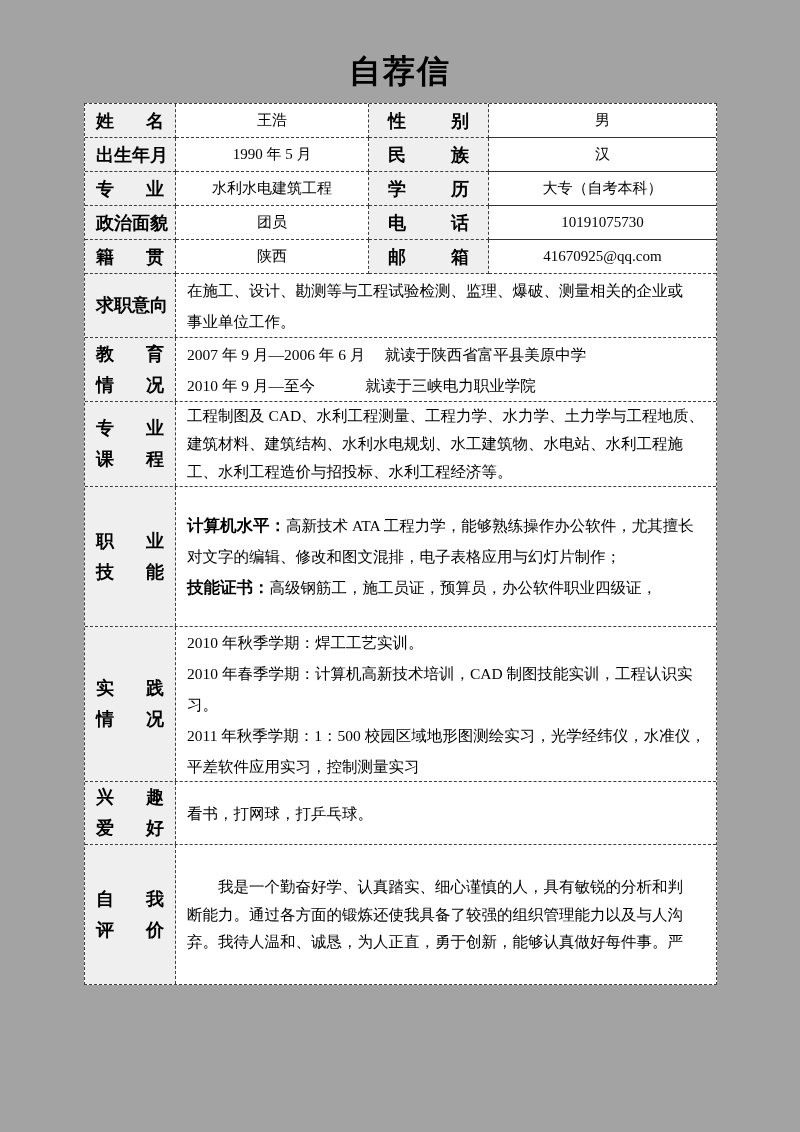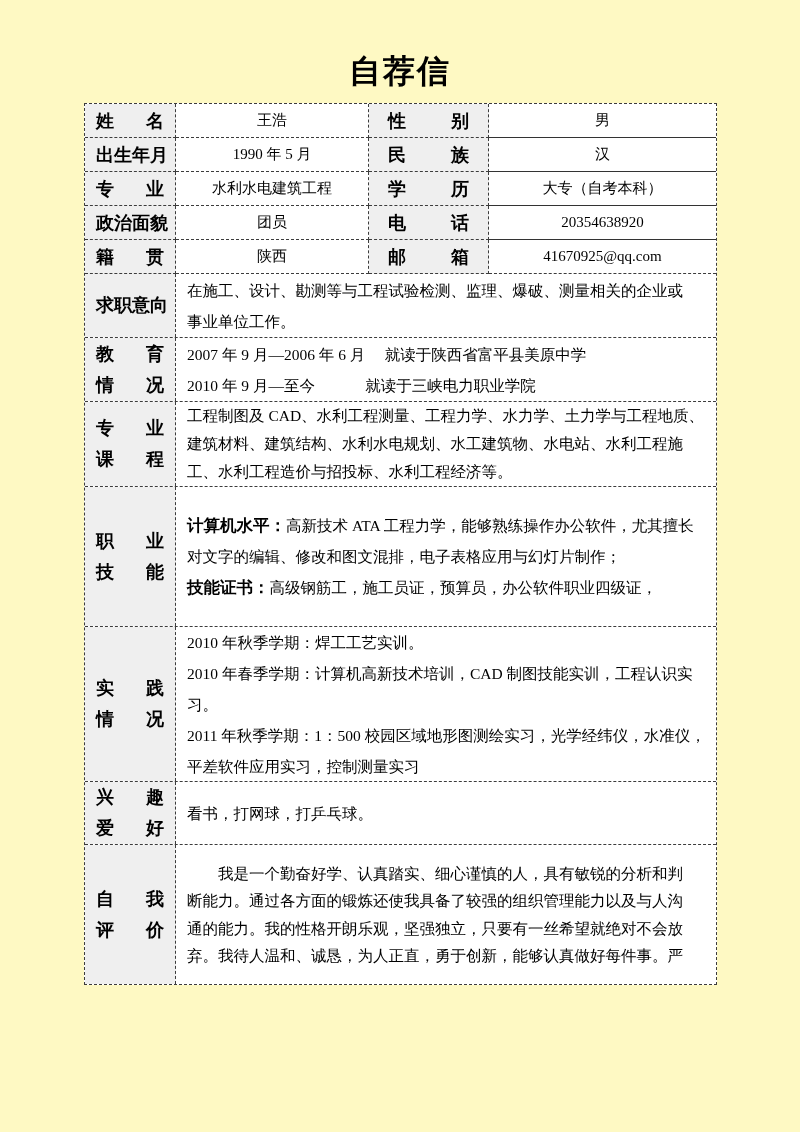--- a/index.html
+++ b/index.html
@@ -1,17 +1,17 @@
 <!DOCTYPE html>
 <html><head>
 <meta charset="utf-8">
 <style>
   html,body { margin:0; padding:0; background:#ffffff; }
   .page {
-    position:relative; width:800px; height:1132px; background:#fef9c3;
+    position:relative; width:800px; height:1132px; background:#a3a3a3;
     font-family:"Liberation Serif","DejaVu Serif",serif; color:#000;
     overflow:hidden;
   }
   .doc-title {
     position:absolute; top:50px; left:0; width:100%;
     text-align:center; font-family:"Liberation Sans","DejaVu Sans",sans-serif;
     font-weight:bold; font-size:32px; letter-spacing:2px; color:#000;
   }
   .resume-table {
     position:absolute; left:84px; top:103px; width:633px;
@@ -131,21 +131,21 @@
             <span>貌</span>
           </div>
         </div>
       <div class="cell v1">团员</div>
       <div class="cell lab l2">
           <div class="jlabel">
             <span>电</span>
             <span>话</span>
           </div>
         </div>
-      <div class="cell v2 solid">20354638920</div>
+      <div class="cell v2 solid">10191075730</div>
     </div>
 
     <div class="prow">
       <div class="cell lab l1">
           <div class="jlabel">
             <span>籍</span>
             <span>贯</span>
           </div>
         </div>
       <div class="cell v1">陕西</div>
@@ -269,19 +269,18 @@
             <span>我</span>
           </div>
         <div class="jlabel">
             <span>评</span>
             <span>价</span>
           </div>
       </div>
       <div class="scontent">
         <div class="line">　　我是一个勤奋好学、认真踏实、细心谨慎的人，具有敏锐的分析和判</div>
         <div class="line">断能力。通过各方面的锻炼还使我具备了较强的组织管理能力以及与人沟</div>
-        <div class="line">通的能力。我的性格开朗乐观，坚强独立，只要有一丝希望就绝对不会放</div>
         <div class="line">弃。我待人温和、诚恳，为人正直，勇于创新，能够认真做好每件事。严</div>
       </div>
     </div>
 
   </div>
 </div>
 
 </body></html>

